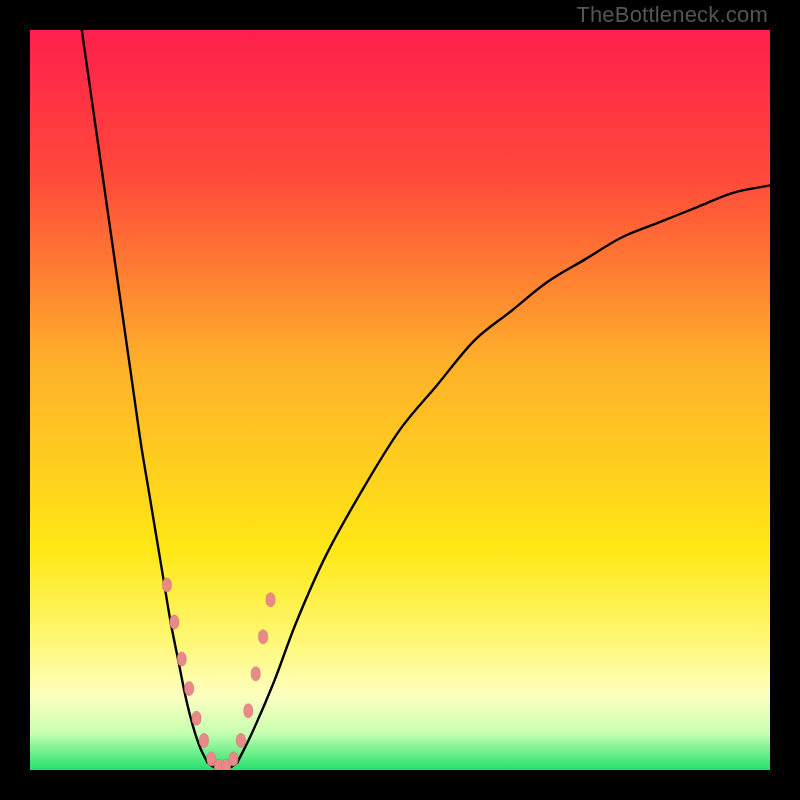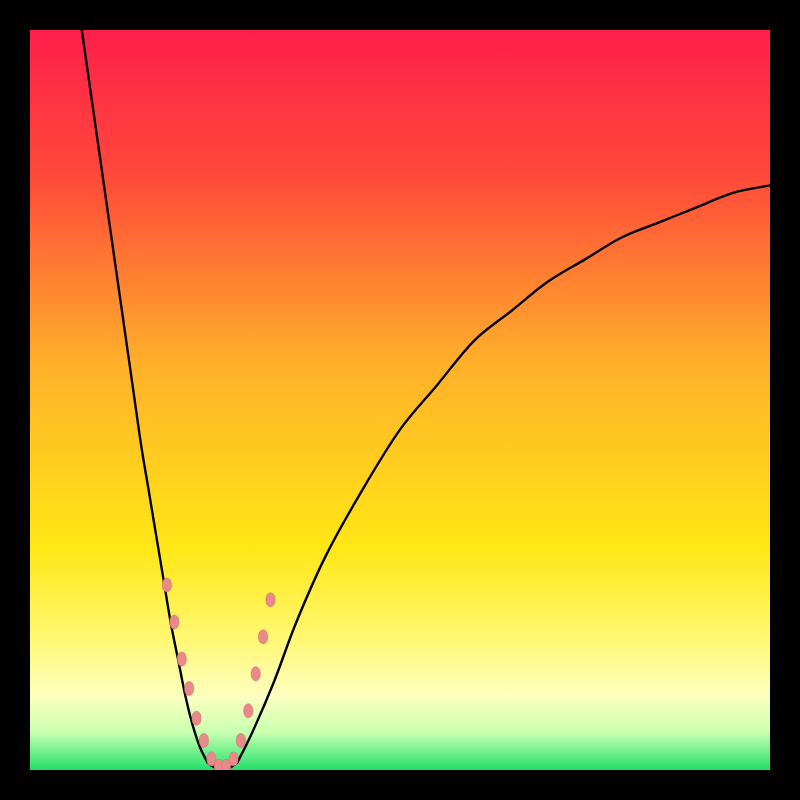--- a/index.html
+++ b/index.html
@@ -85,13 +85,14 @@
           <rect x="199.00" y="721.90" width="9" height="14" rx="4.5" ry="6" fill="#e98a8a" stroke="#d46f6f" stroke-width="0.6"></rect>
           <rect x="206.40" y="703.40" width="9" height="14" rx="4.5" ry="6" fill="#e98a8a" stroke="#d46f6f" stroke-width="0.6"></rect>
           <rect x="213.80" y="673.80" width="9" height="14" rx="4.5" ry="6" fill="#e98a8a" stroke="#d46f6f" stroke-width="0.6"></rect>
           <rect x="221.20" y="636.80" width="9" height="14" rx="4.5" ry="6" fill="#e98a8a" stroke="#d46f6f" stroke-width="0.6"></rect>
           <rect x="228.60" y="599.80" width="9" height="14" rx="4.5" ry="6" fill="#e98a8a" stroke="#d46f6f" stroke-width="0.6"></rect>
           <rect x="236.00" y="562.80" width="9" height="14" rx="4.5" ry="6" fill="#e98a8a" stroke="#d46f6f" stroke-width="0.6"></rect>
         </g>
     </svg>
   </div>
 
+  <div class="watermark">TheBottleneck.com</div>
 </div>
 
 </body></html>

